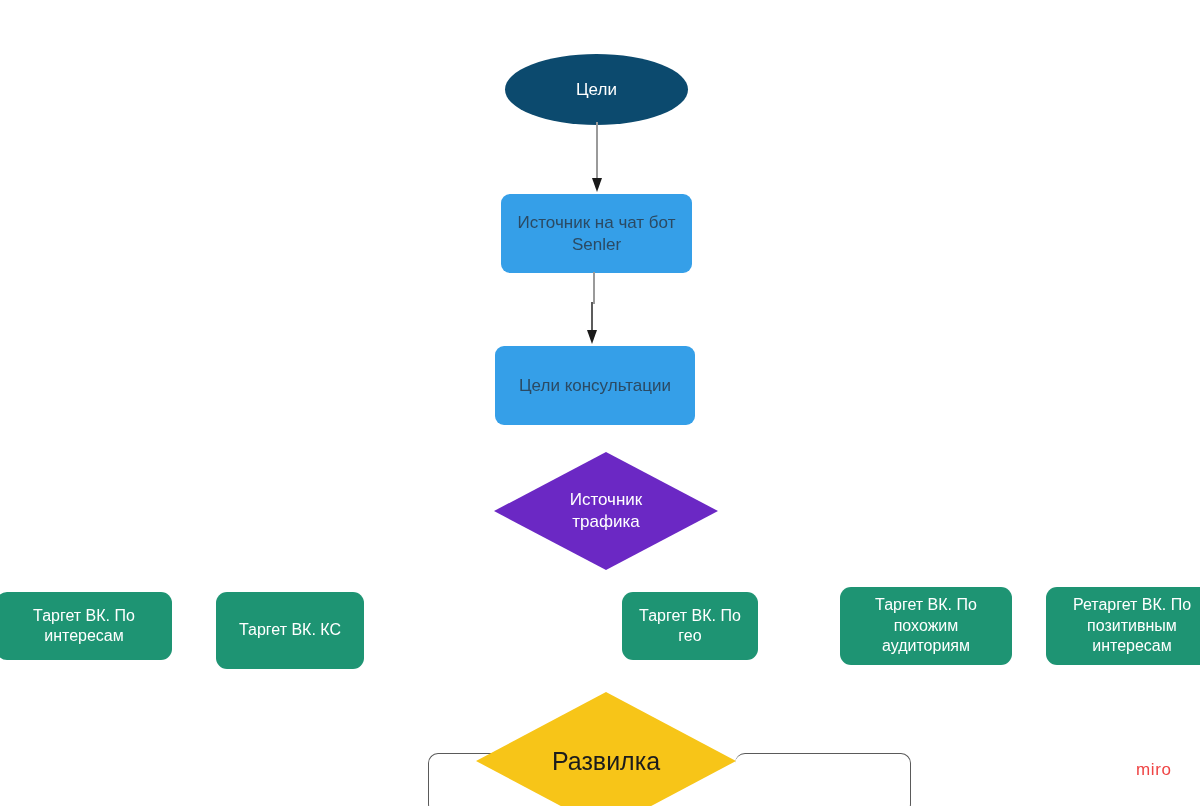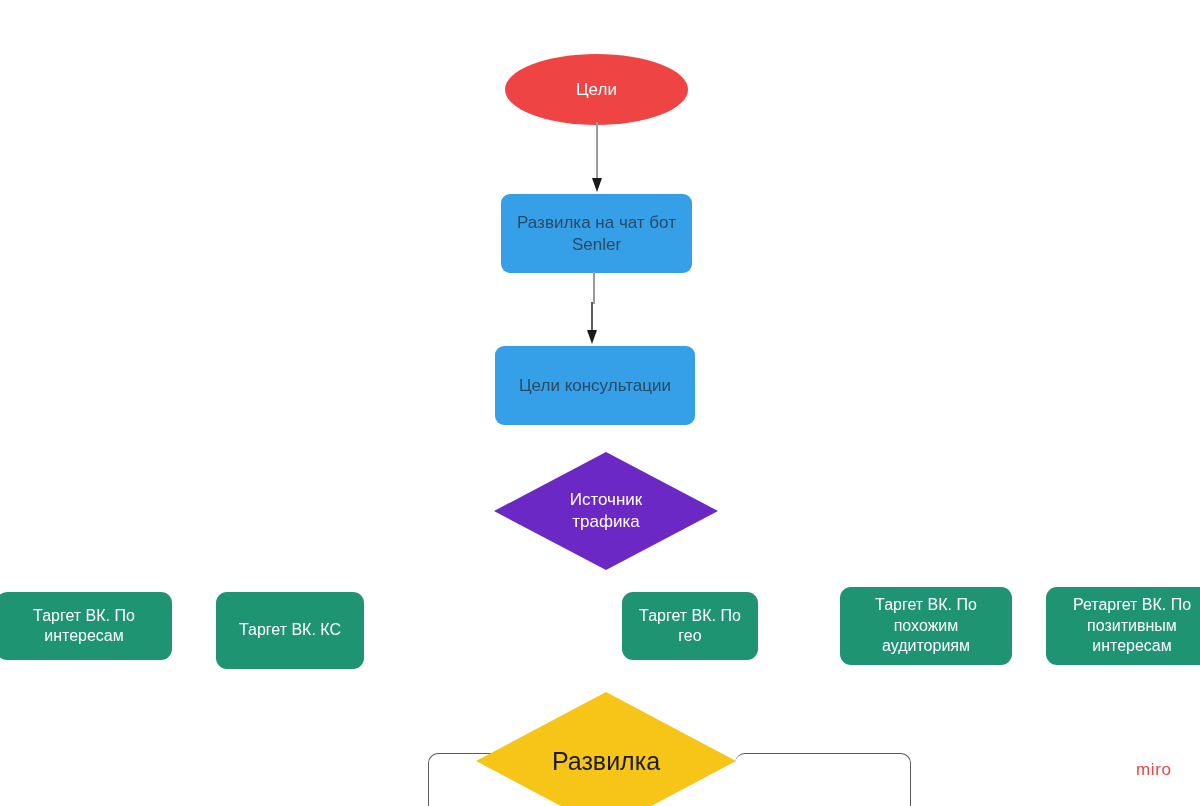--- a/index.html
+++ b/index.html
@@ -121,31 +121,31 @@
     font-size: 17px;
     letter-spacing: 0.6px;
     user-select: none;
   }
 </style>
 </head>
 <body>
 
 <div id="canvas">
 
-  <div class="node ellipse-node" style="left:505px; top:54px; width:183px; height:71px; background:#ef4444;">
+  <div class="node ellipse-node" style="left:505px; top:54px; width:183px; height:71px; background:#0c4a6e;">
     <span>Цели</span>
   </div>
 
   <div class="connector" style="left:590px; top:122px; width:14px; height:72px;">
     <div class="conn-line vert" style="left:6px; top:0; height:60px;"></div>
     <div class="arrow-head" style="left:2px; top:56px;"></div>
   </div>
 
   <div class="node process-node" style="left:501px; top:194px; width:191px; height:79px; background:#359FE8;">
-    <span>Развилка на чат бот
+    <span>Источник на чат бот
 Senler</span>
   </div>
 
   <div class="connector" style="left:586px; top:272px; width:16px; height:74px;">
     <div class="conn-line vert" style="left:7px; top:0; height:32px;"></div>
     <div class="conn-line vert dark" style="left:5px; top:30px; height:33px;"></div>
     <div class="arrow-head" style="left:1px; top:58px;"></div>
   </div>
 
   <div class="node process-node" style="left:495px; top:346px; width:200px; height:79px; background:#359FE8;">

